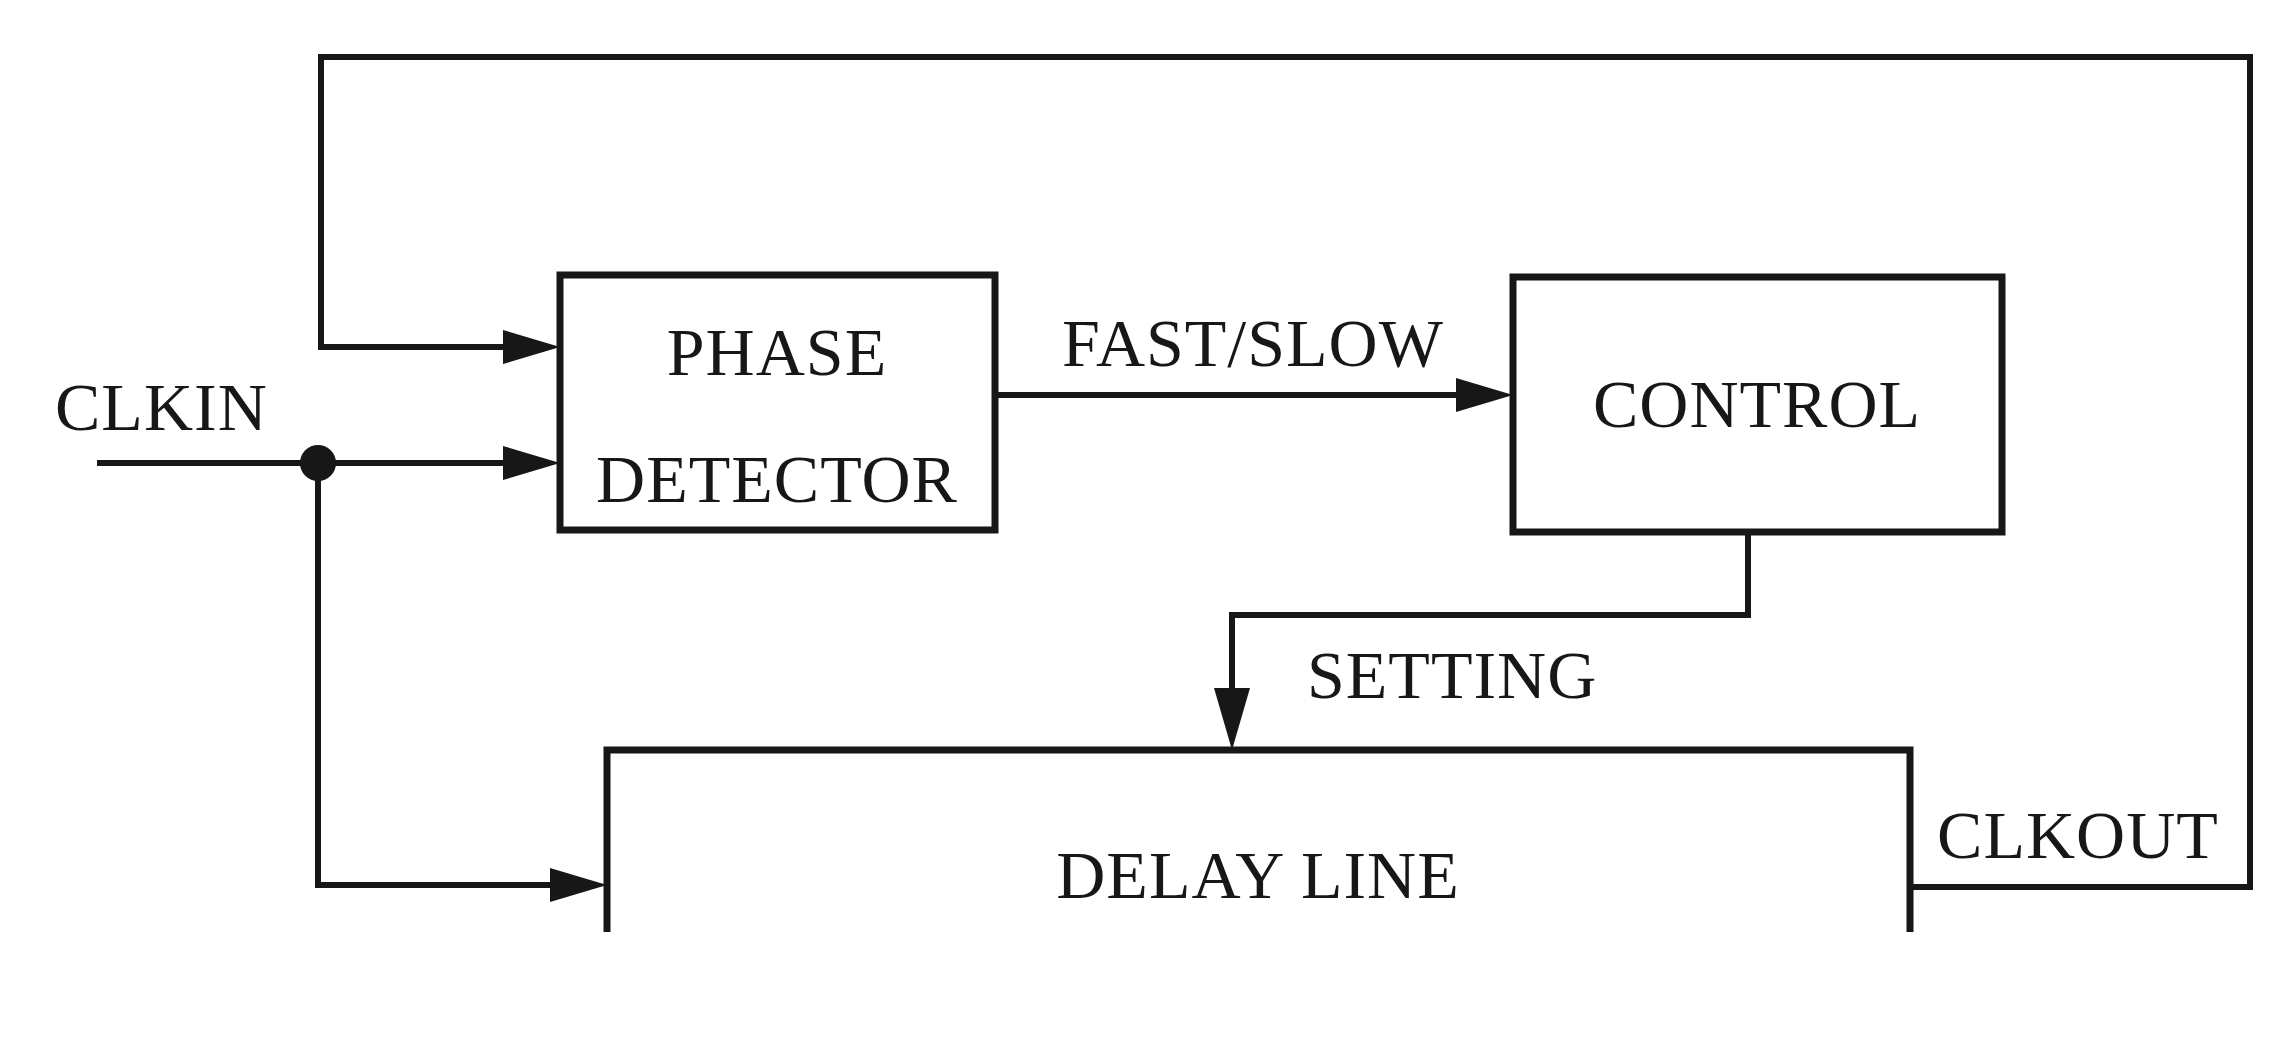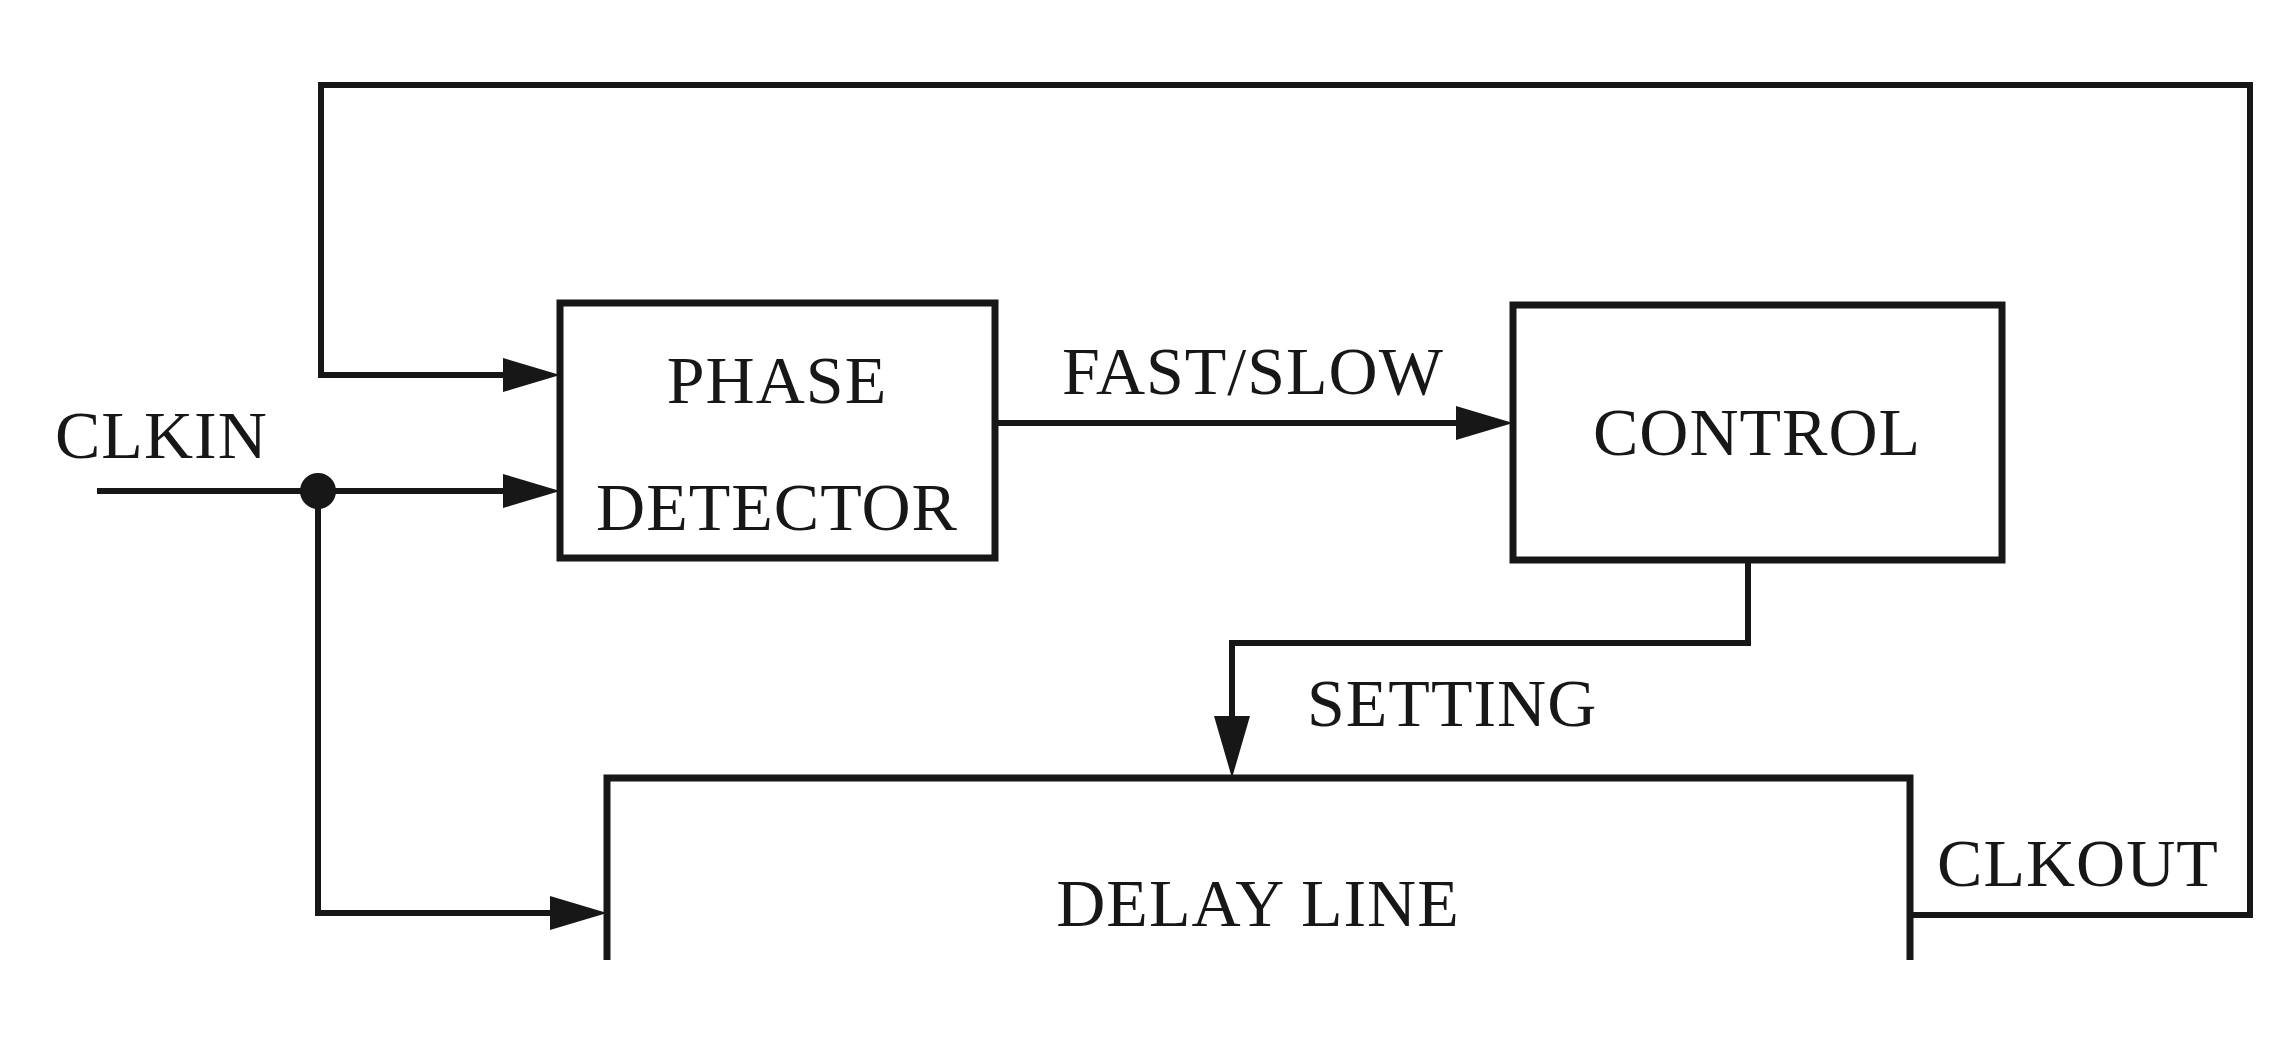--- a/index.html
+++ b/index.html
@@ -7,21 +7,20 @@
   body {
     background: var(--background);
     font-family: "Liberation Serif", serif;
   }
   .page {
     position: relative;
     width: 2296px;
     height: 932px;
     background: var(--background);
     overflow: hidden;
-    margin-top: 28px;
   }
   svg.diagram { display:block; width:2296px; height:1052px; }
   .wire {
     stroke: var(--ink);
     stroke-width: 6;
     fill: none;
     stroke-linejoin: miter;
     stroke-linecap: butt;
   }
   .box {

